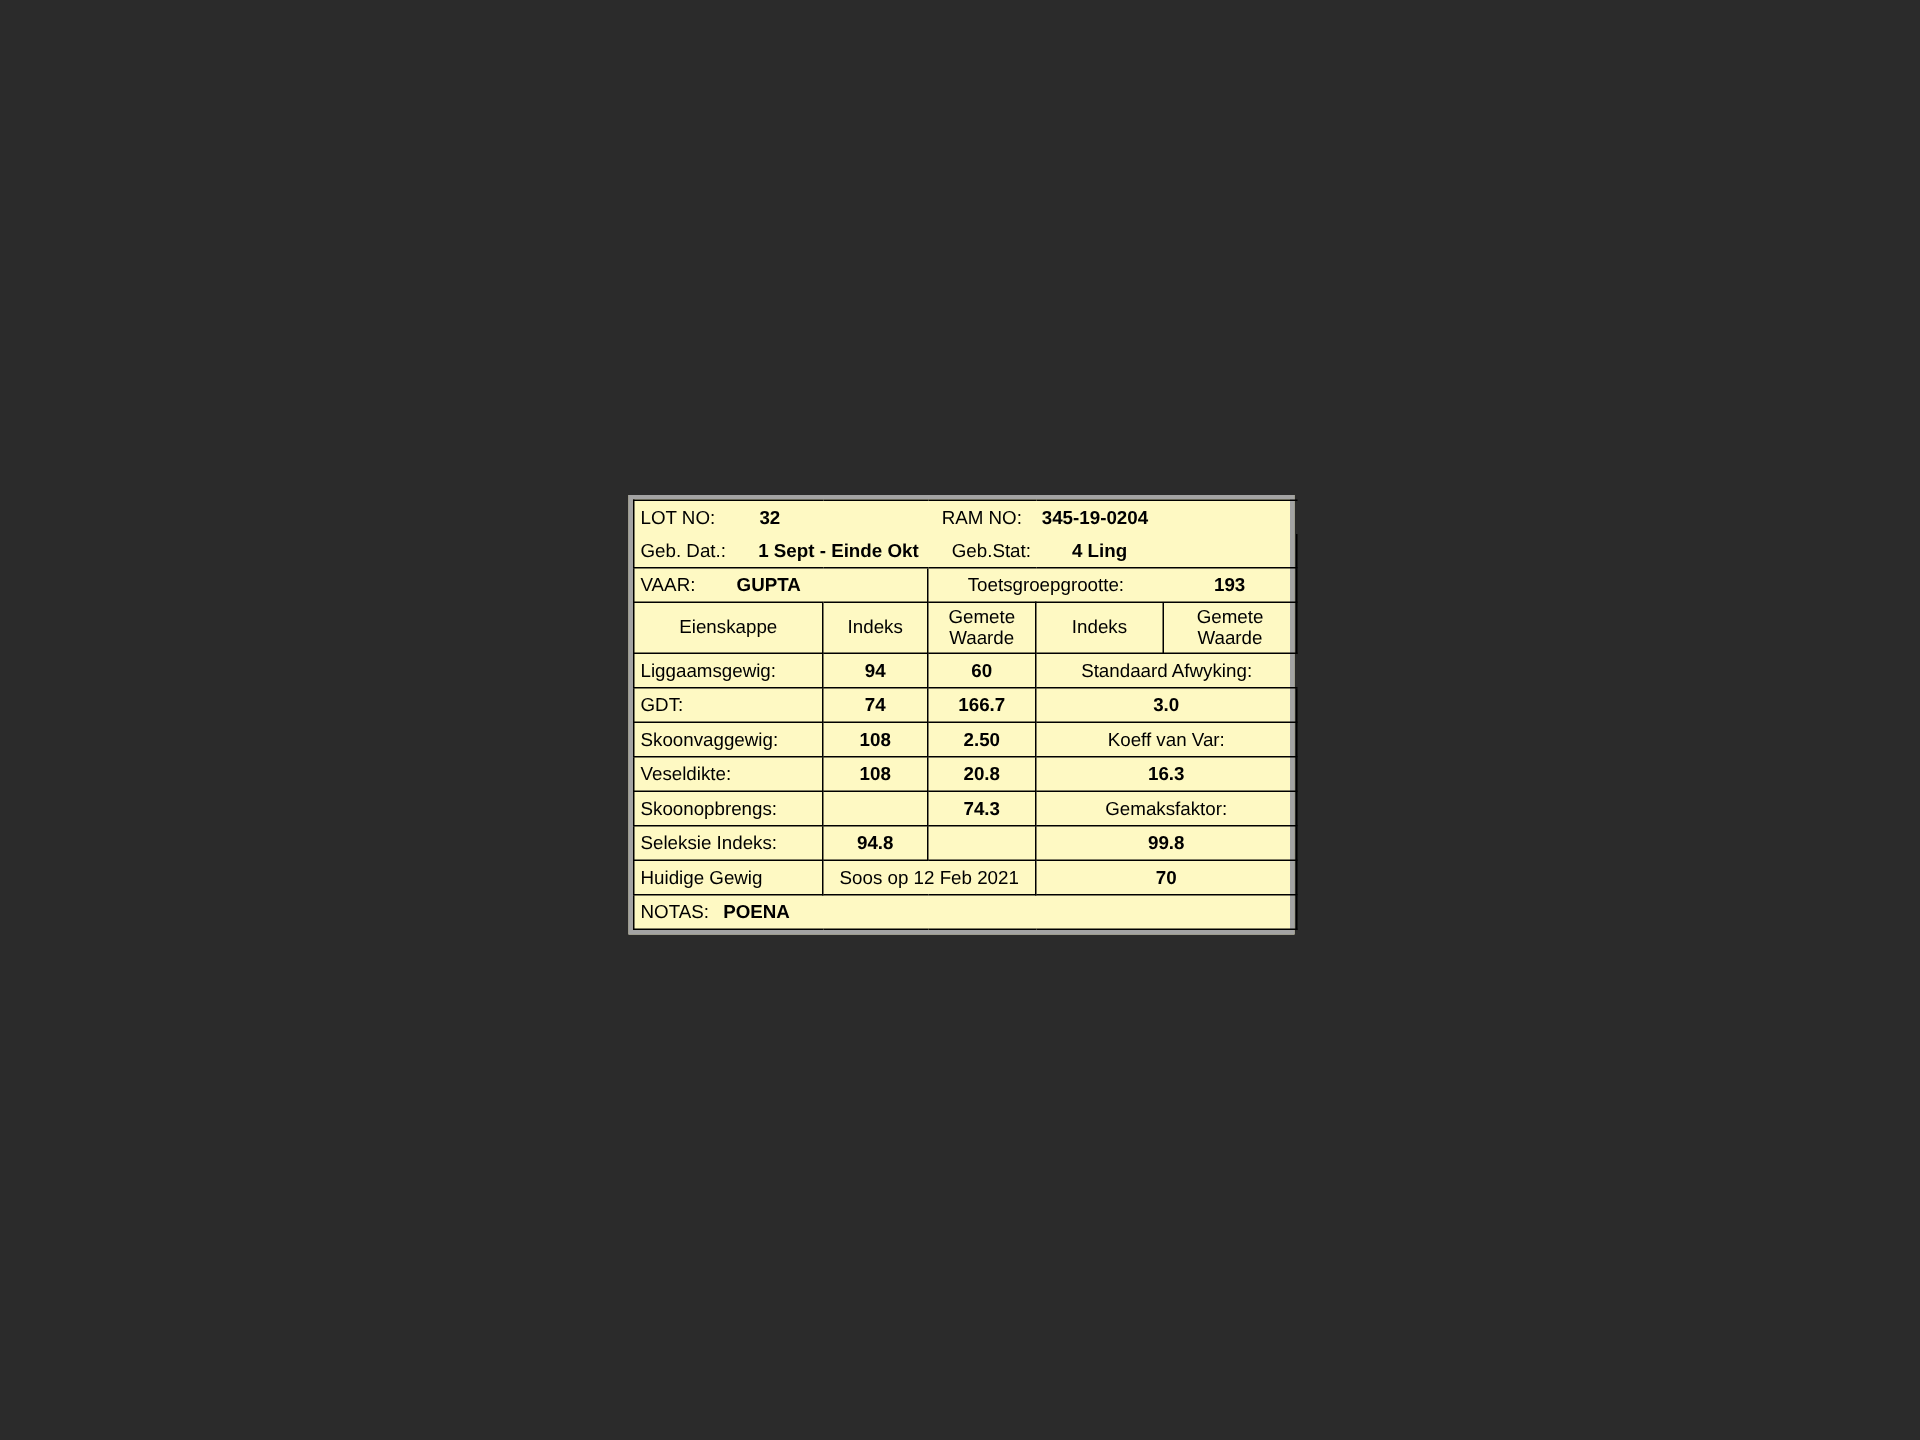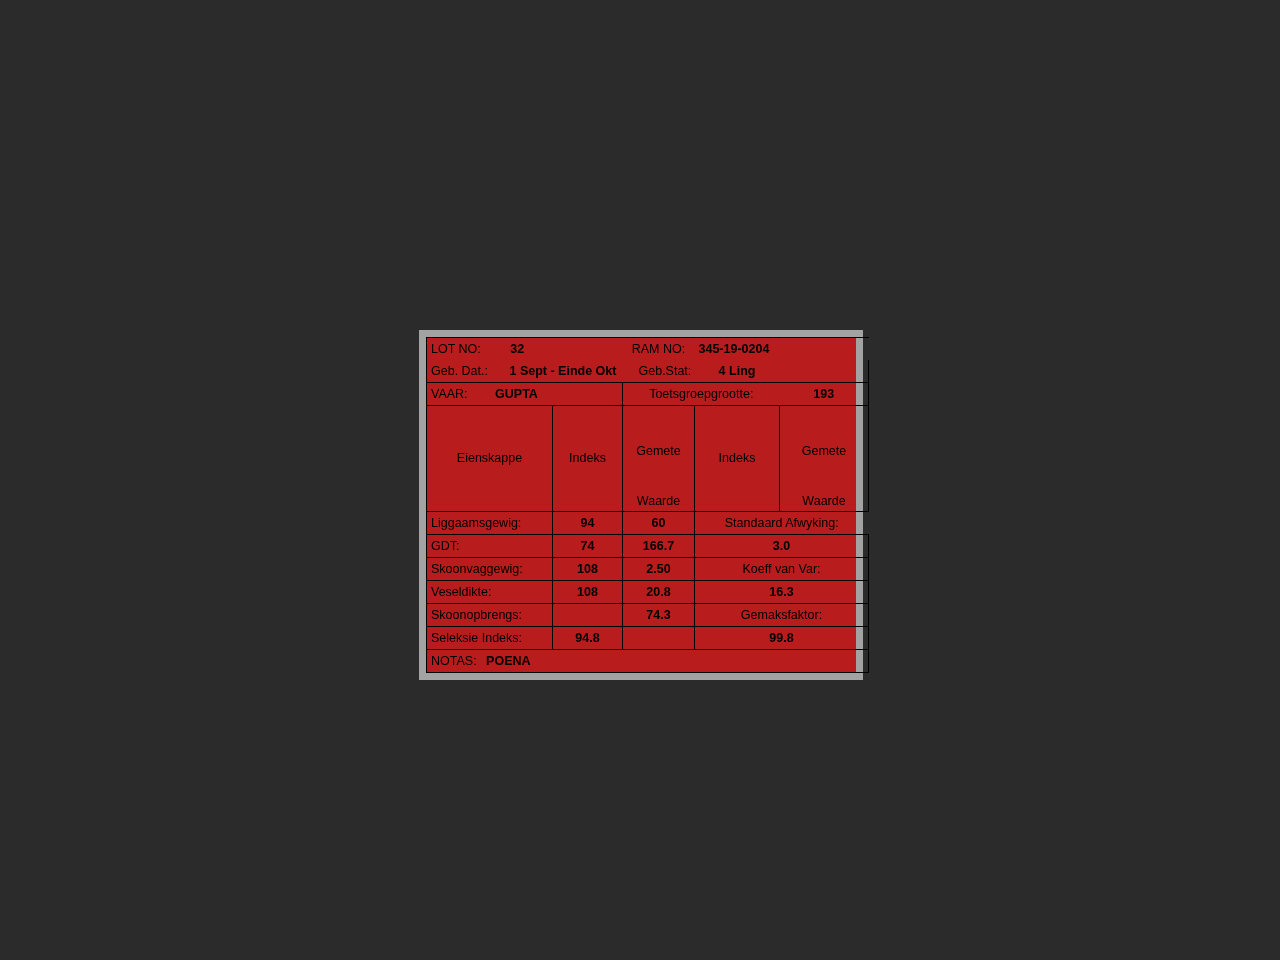--- a/index.html
+++ b/index.html
@@ -11,22 +11,22 @@
     height: 960px;
     background: #2b2b2b;
     font-family: "Liberation Sans", sans-serif;
     overflow: hidden;
   }
   #card {
     position: absolute;
     left: 419px;
     top: 330px;
     width: 444px;
-    background: #b91c1c;
-    border: 7px solid #a3a3a3;
+    background: #fef9c3;
+    border: 3px solid #a3a3a3;
     box-sizing: border-box;
     color: #000;
     font-size: 12.5px;
   }
   table.sheet {
     border-collapse: collapse;
     width: 100%;
     table-layout: fixed;
   }
   table.sheet td {
@@ -44,21 +44,21 @@
   .lbl { text-align: left; white-space: nowrap; }
   .val { font-weight: bold; text-align: left; white-space: nowrap; }
   .c { text-align: center; }
   .b { font-weight: bold; }
   .hdr {
     text-align: center;
     font-size: 12.5px;
     line-height: 1.15;
     height: 36px;
   }
-  .two-line { display: block; margin-top: 36px; }
+  .two-line { display: block; }
   .notes-cell {
     height: 62px;
     vertical-align: top;
     padding-top: 3px;
   }
   .notas-label { font-weight: normal; margin-top: 19px; }
   .notas-value { font-weight: bold; padding-left: 6px; }
   .pad-left-big { padding-left: 26px; }
 </style>
 </head>
@@ -173,20 +173,25 @@
       <td class="c" colspan="2">Gemaksfaktor:</td>
     </tr>
 
     <tr>
       <td class="lbl">Seleksie Indeks:</td>
       <td class="c b">94.8</td>
       <td class="c b"></td>
       <td class="c b" colspan="2">99.8</td>
     </tr>
 
+    <tr>
+      <td class="lbl">Huidige Gewig</td>
+      <td class="c" colspan="2">Soos op 12 Feb 2021</td>
+      <td class="c b" colspan="2">70</td>
+    </tr>
 
     <tr>
       <td class="notes-cell lbl" colspan="5">
         <span class="notas-label">NOTAS:</span>
         <span class="notas-value">POENA</span>
       </td>
     </tr>
   </tbody>
     </table>
 </div>

